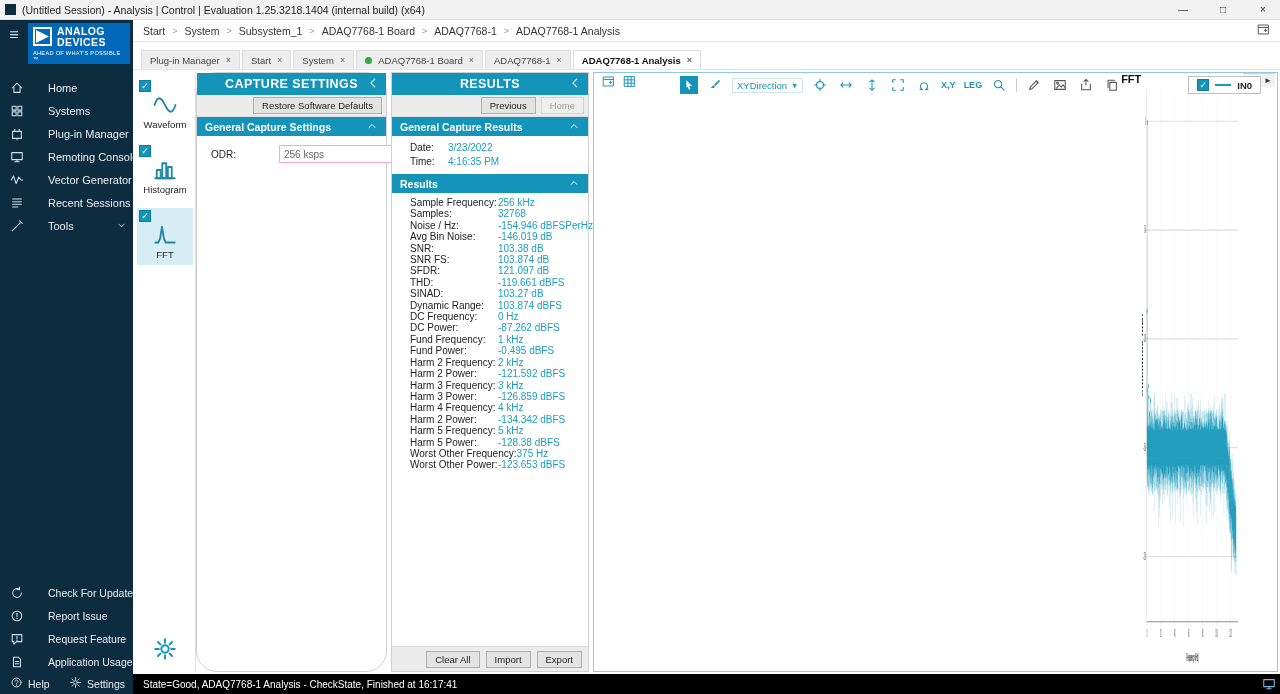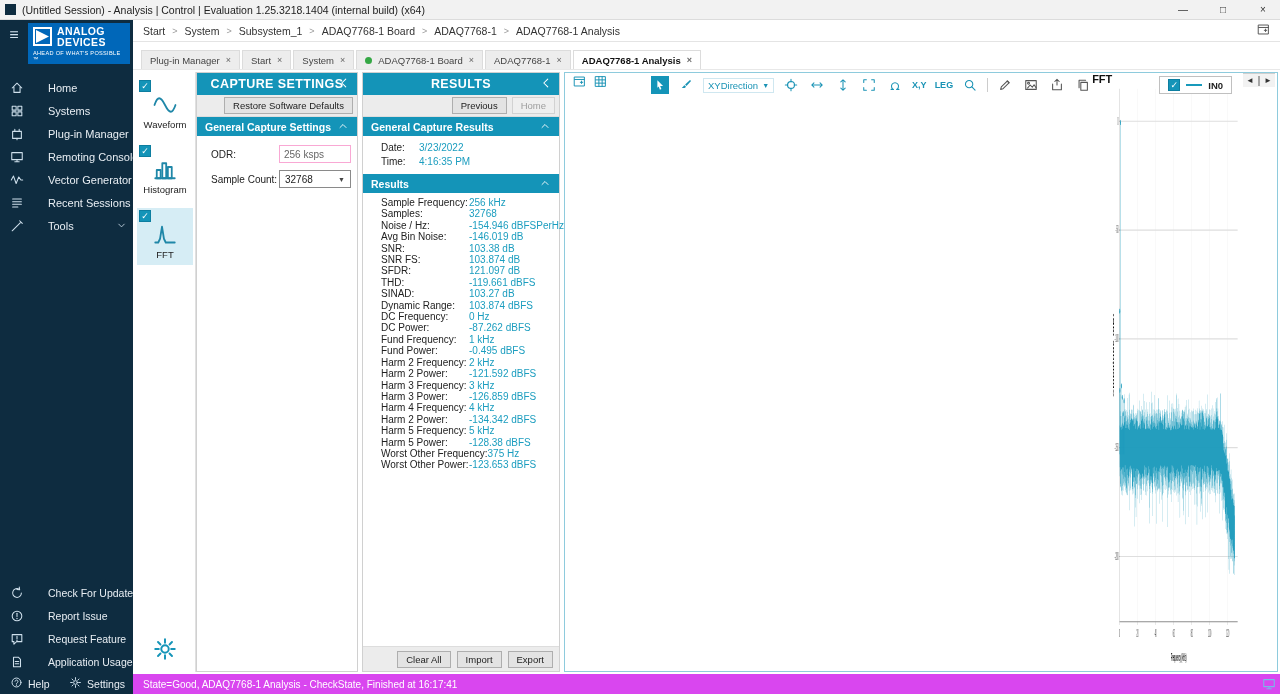--- a/index.html
+++ b/index.html
@@ -54,30 +54,30 @@
   .tool-item.selected { background:#d6edf5; }
   .cb { width:12px; height:12px; background:#1494b8; border:1px solid #0d7ea0; color:#fff; font-size:9px; line-height:11px; text-align:center; flex:none; }
   .tool-item .cb { position:absolute; left:2px; top:2px; }
   .tool-icon { margin-top:12px; display:flex; }
   .tool-label { font-size:9.5px; color:#222; margin-top:2px; }
   .tool-strip-spacer { flex:1; }
   .tool-gear { display:flex; justify-content:center; padding:8px 0 10px; }
 
   
   .panel { margin-right:4px; border:1px solid #d0d0d0; display:flex; flex-direction:column; background:#fff; flex:none; }
-  .capture-panel { width:162px; }
+  .capture-panel { width:191px;border-radius:21px; }
   .results-panel { width:198px; }
   .panel-header { height:22px; background:#1494b8; color:#fff; font-weight:bold; font-size:12.5px; letter-spacing:.4px; display:flex; align-items:center; justify-content:center; position:relative; flex:none; }
   .panel-collapse { position:absolute; right:6px; top:3px; display:flex; }
   .panel-subbar { height:22px; background:#ececec; border-bottom:1px solid #ddd; display:flex; align-items:center; justify-content:flex-end; gap:5px; padding:0 4px; flex:none; }
   .btn { background:#e3e3e3; border:1px solid #aeaeae; font-size:9.5px; padding:2px 8px; color:#222; font-family:inherit; white-space:nowrap; }
   .btn.disabled { color:#9d9d9d; background:#efefef; border-color:#d2d2d2; }
   .section-bar { height:19px; background:#1494b8; color:#fff; font-weight:bold; font-size:10.5px; display:flex; align-items:center; justify-content:space-between; padding:0 8px; flex:none; }
   .dataset-bar { height:21px; background:#1494b8; color:#fff; font-size:10px; display:flex; align-items:center; gap:6px; padding:0 8px; border-bottom:1px solid #3fb0cd; flex:none; }
-  .form-area { padding:9px 6px; display:flex; flex-direction:column; gap:7px; }
+  .form-area { padding:9px 6px; display:flex; flex-direction:row; gap:7px; }
   .form-row { display:flex; align-items:center; }
   .form-label { width:76px; font-size:10px; color:#222; padding-left:8px; flex:none; }
   input.text { flex:1; height:18px; border:1px solid #f9a8d4; font-size:10px; padding:0 4px; color:#666; font-family:inherit; min-width:0; }
   .select { flex:1; height:18px; border:1px solid #8a8a8a; background:#fff; font-size:10px; display:flex; align-items:center; justify-content:space-between; padding:0 5px; color:#222; }
   .select .caret { font-size:7px; color:#444; }
   .panel-fill { flex:1; }
   .panel-bottombar { height:25px; background:#ececec; border-top:1px solid #ddd; display:flex; align-items:center; justify-content:flex-end; gap:6px; padding:0 6px; flex:none; }
   .kv-area { padding:5px 4px 6px 18px; }
   .kv-row { display:flex; font-size:10px; line-height:13.5px; }
   .kv-label { min-width:38px; color:#222; }
@@ -100,21 +100,21 @@
   .chart-title { height:14px; text-align:center; font-weight:bold; font-size:11px; color:#111; flex:none; }
   .chart-plot-wrap { flex:1; position:relative; min-height:0; }
   .chart-plot-wrap svg.plot { position:absolute; inset:0; width:100%; height:100%; }
   .legend { position:absolute; left:47px; top:3px; background:#fff; border:1px solid #c0c0c0; display:flex; align-items:center; gap:6px; padding:2px 8px; font-size:9.5px; font-weight:bold; color:#222; }
   .legend-line { width:16px; height:2px; background:#1899bb; }
   .chart-scrollbar { height:14px; border-top:1px solid #cfcfcf; background:#f2f2f2; display:flex; align-items:center; margin:0 2px 1px; flex:none; }
   .sb-arrow { width:14px; text-align:center; font-size:8px; color:#333; flex:none; }
   .sb-thumb { flex:1; height:10px; background:#cdcdcd; border:1px solid #a6a6a6; margin:0 1px; }
 
   
-  .statusbar { height:20px; background:#d946ef; color:#fff; display:flex; align-items:center; padding:0 4px 0 10px; font-size:10px; flex:none; }
+  .statusbar { height:20px; background:#000000; color:#fff; display:flex; align-items:center; padding:0 4px 0 10px; font-size:10px; flex:none; }
   .statusbar-right { margin-left:auto; display:flex; }
 </style>
 </head>
 <body>
 
 <div class="titlebar">
   <span class="app-icon"></span>
   <span class="titlebar-title">(Untitled Session) - Analysis | Control | Evaluation 1.25.3218.1404 (internal build) (x64)</span>
   <span class="win-btn">—</span>
   <span class="win-btn">□</span>

